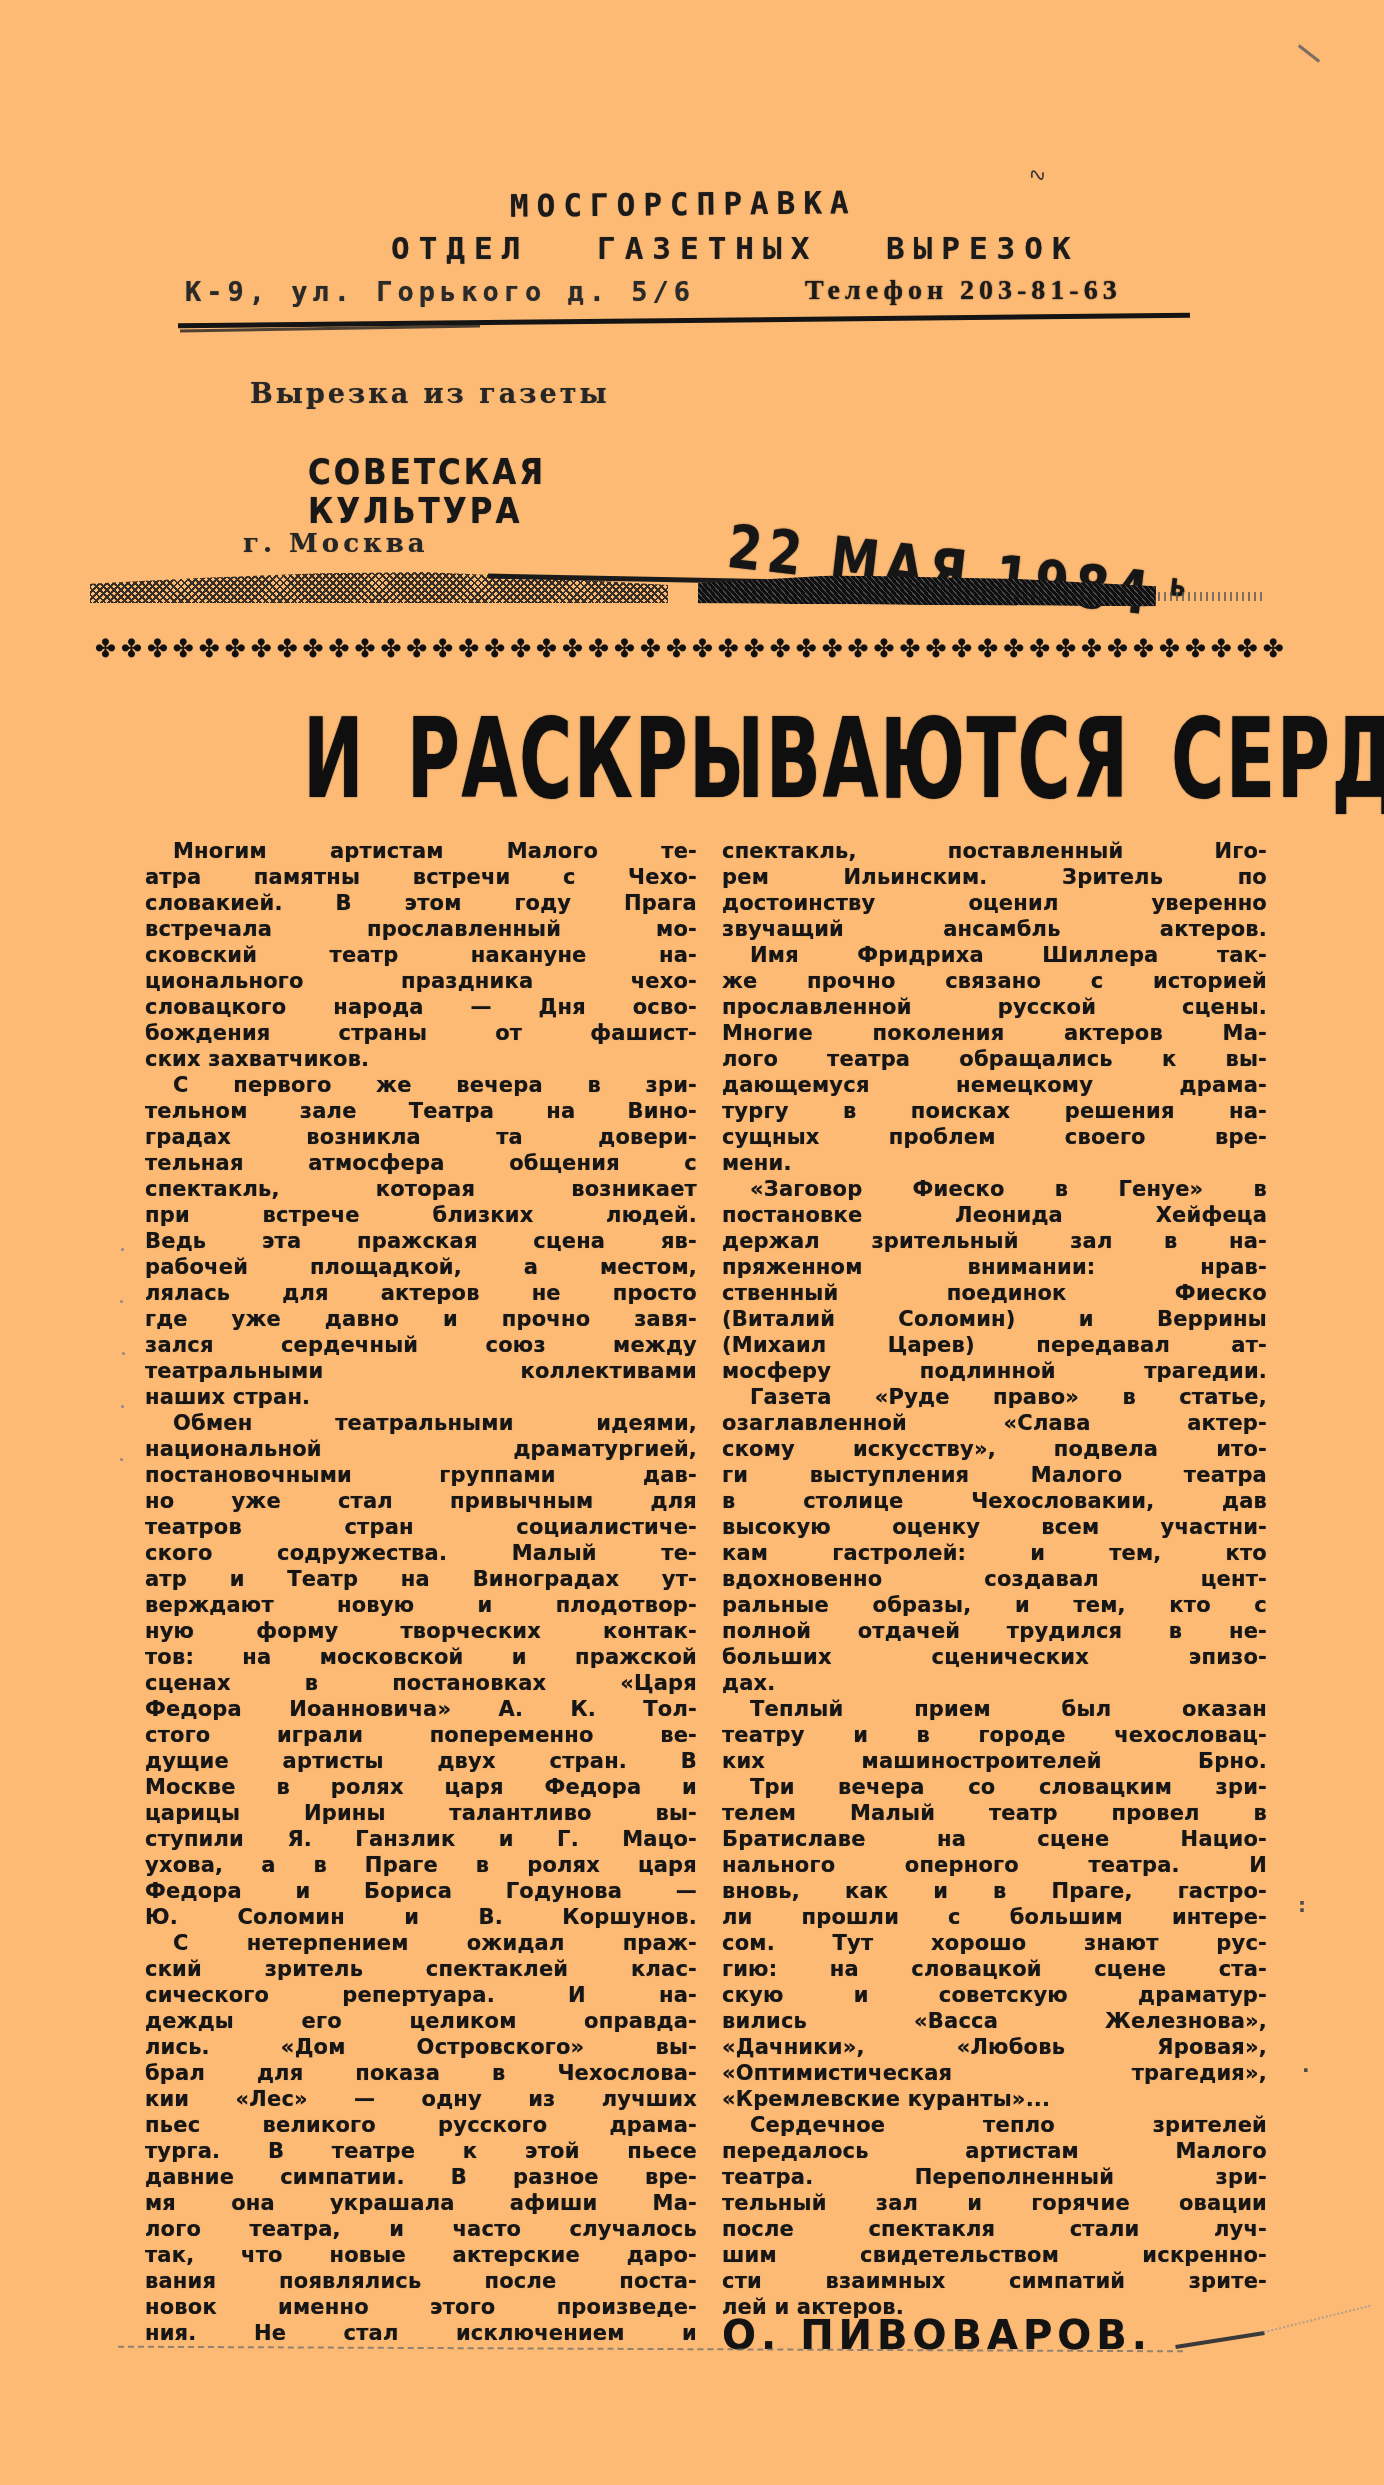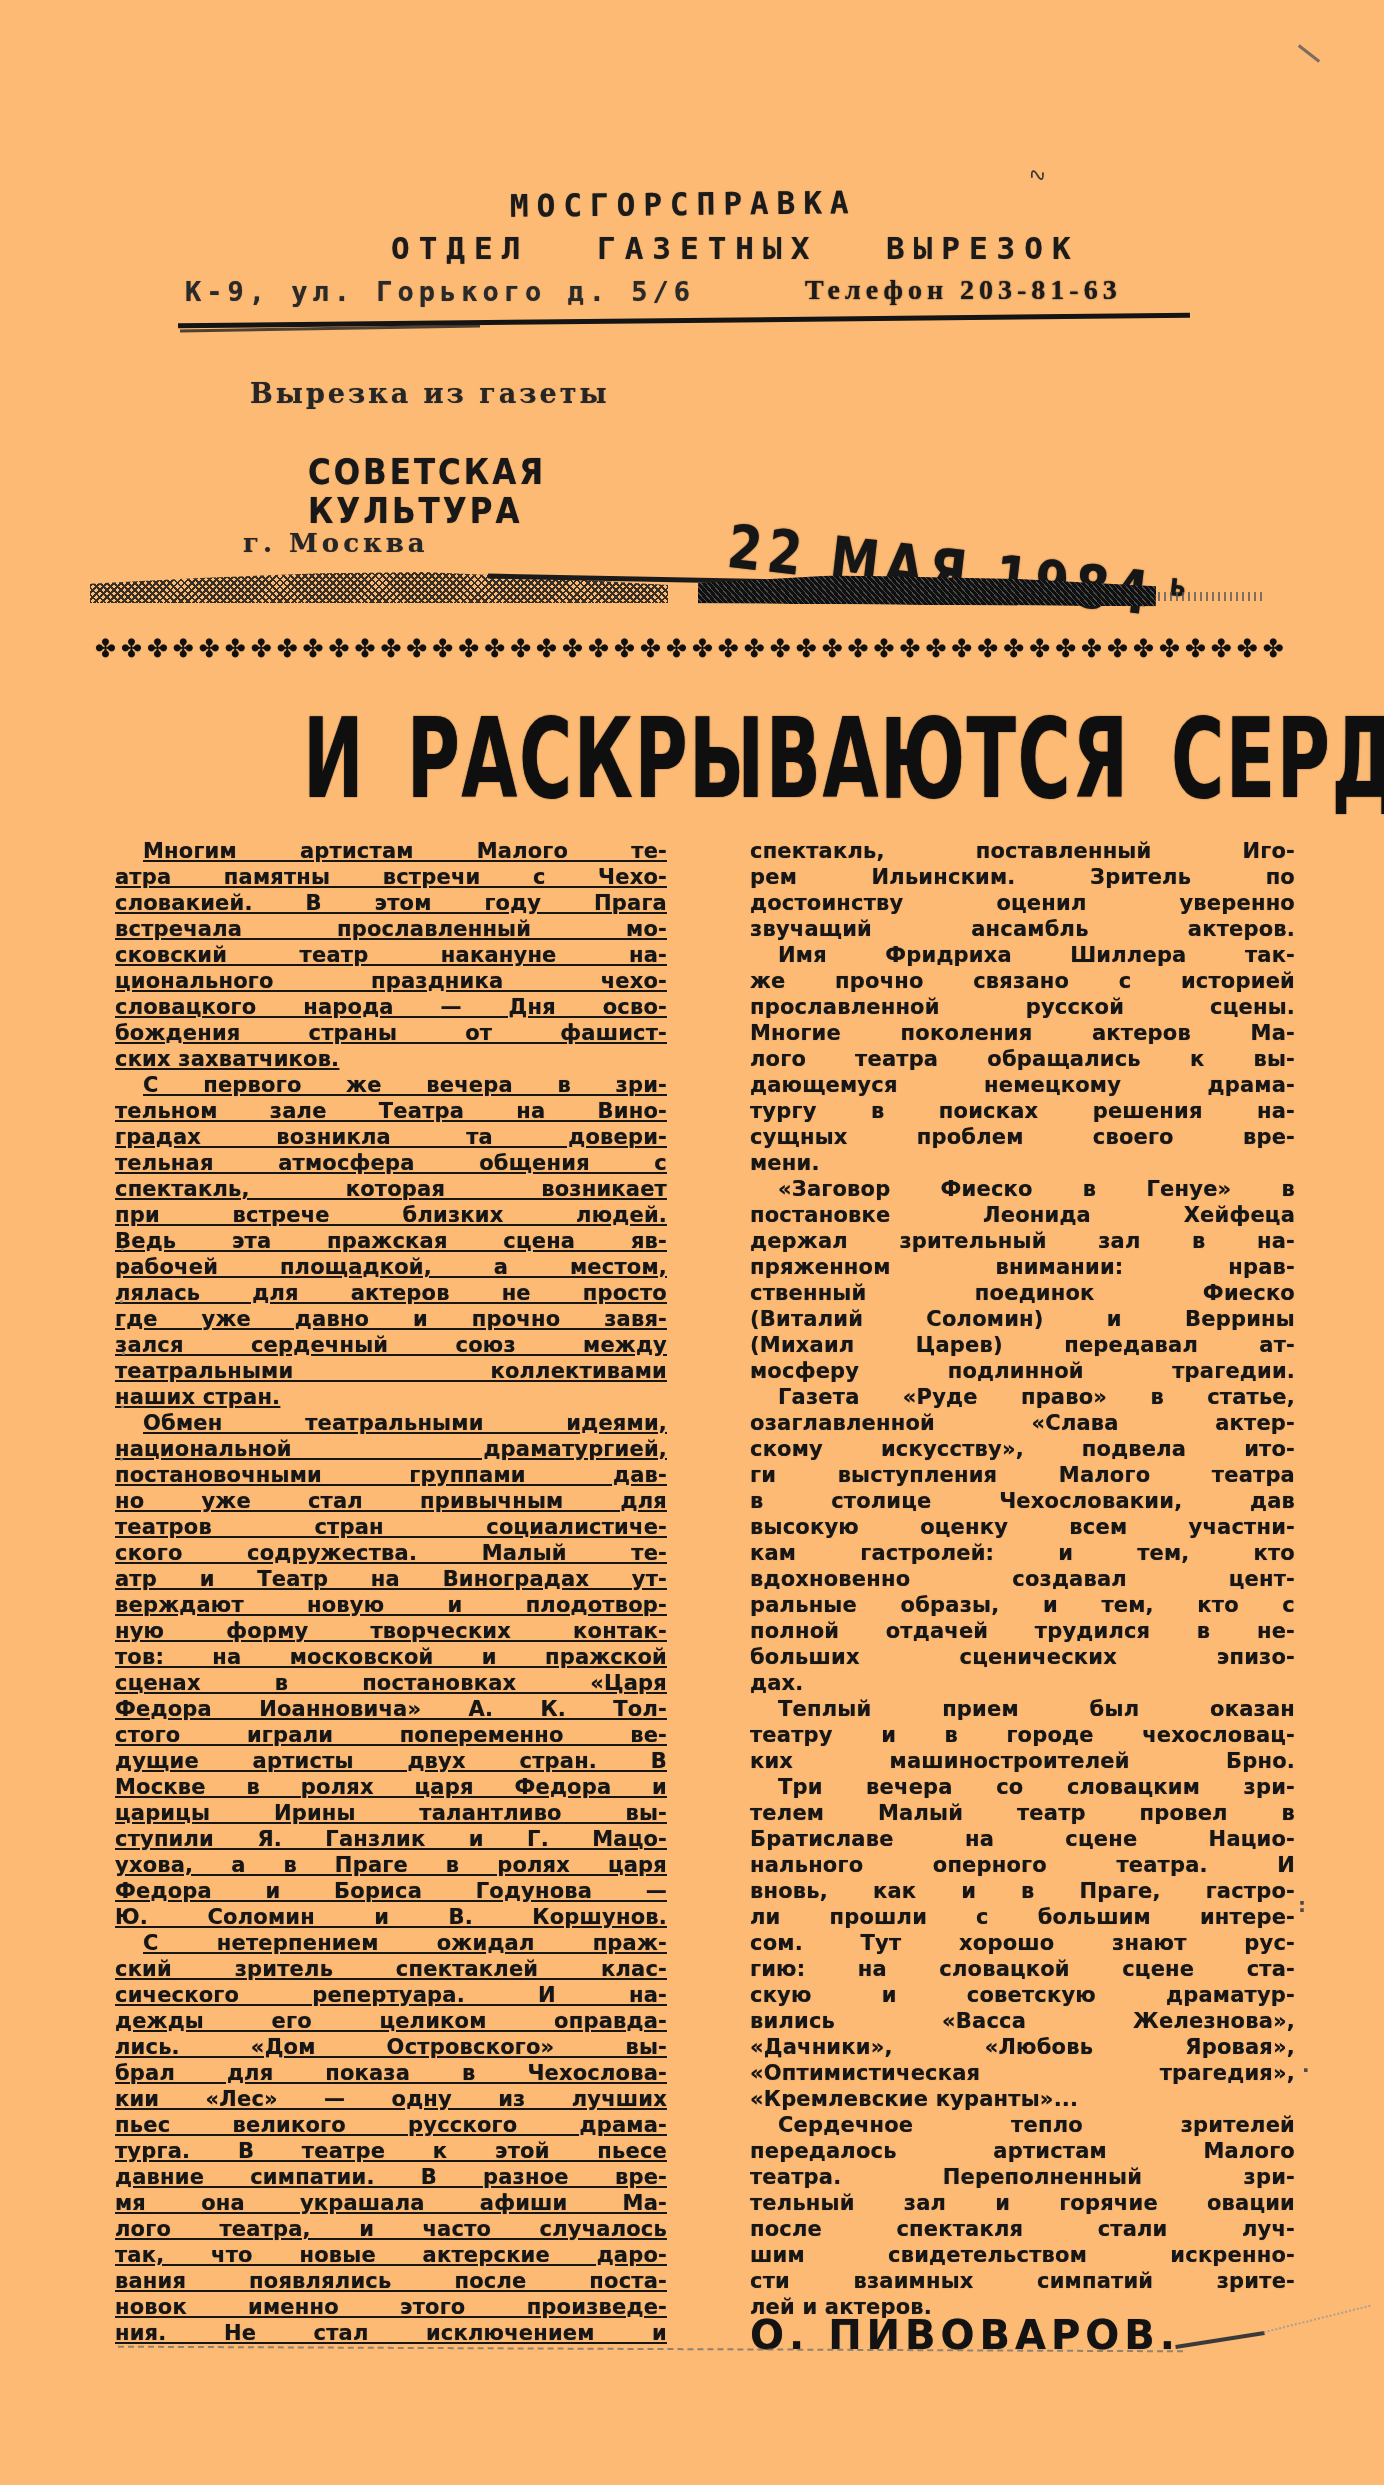--- a/index.html
+++ b/index.html
@@ -51,22 +51,22 @@
   .ornL{left:95px;} .ornR{left:640px;}
   
   .headline{position:absolute; left:160px; top:700px; width:1100px; height:115px;
     font-size:98px; line-height:106px; font-weight:bold; text-align:center; white-space:nowrap;
     letter-spacing:2px; word-spacing:20px; color:#0f0f0f;
     transform:scale(.74,1.12); transform-origin:center top;
     text-shadow:0 0 1.5px rgba(10,10,10,.7);}
   
   .col{position:absolute; top:838px; font-size:21px; font-weight:bold; line-height:26px;
        letter-spacing:.2px; color:#161616; text-shadow:0 0 .8px rgba(25,25,25,.55);}
-  .colL{left:115px; width:552px;text-decoration:underline;}
-  .colR{left:750px; width:545px;}
+  .colL{left:145px; width:552px;}
+  .colR{left:722px; width:545px;}
   .ln{text-align:justify; text-align-last:justify; text-justify:inter-word; white-space:normal;}
   .ln.noj{text-align-last:left;}
   .ln.ind{padding-left:28px;}
   .signature{margin-top:2px; padding-right:47px; font-size:40px;
       letter-spacing:5px; font-weight:bold; color:#131313;}
   
   .tear1{position:absolute; left:118px; top:2348px; width:1065px; border-top:2px dashed #6e6e6e;
          transform:rotate(.25deg); opacity:.75;}
   .tear2{position:absolute; left:1175px; top:2338px; width:90px; height:4px; background:#3a3a3a;
          transform:rotate(-9deg);}

